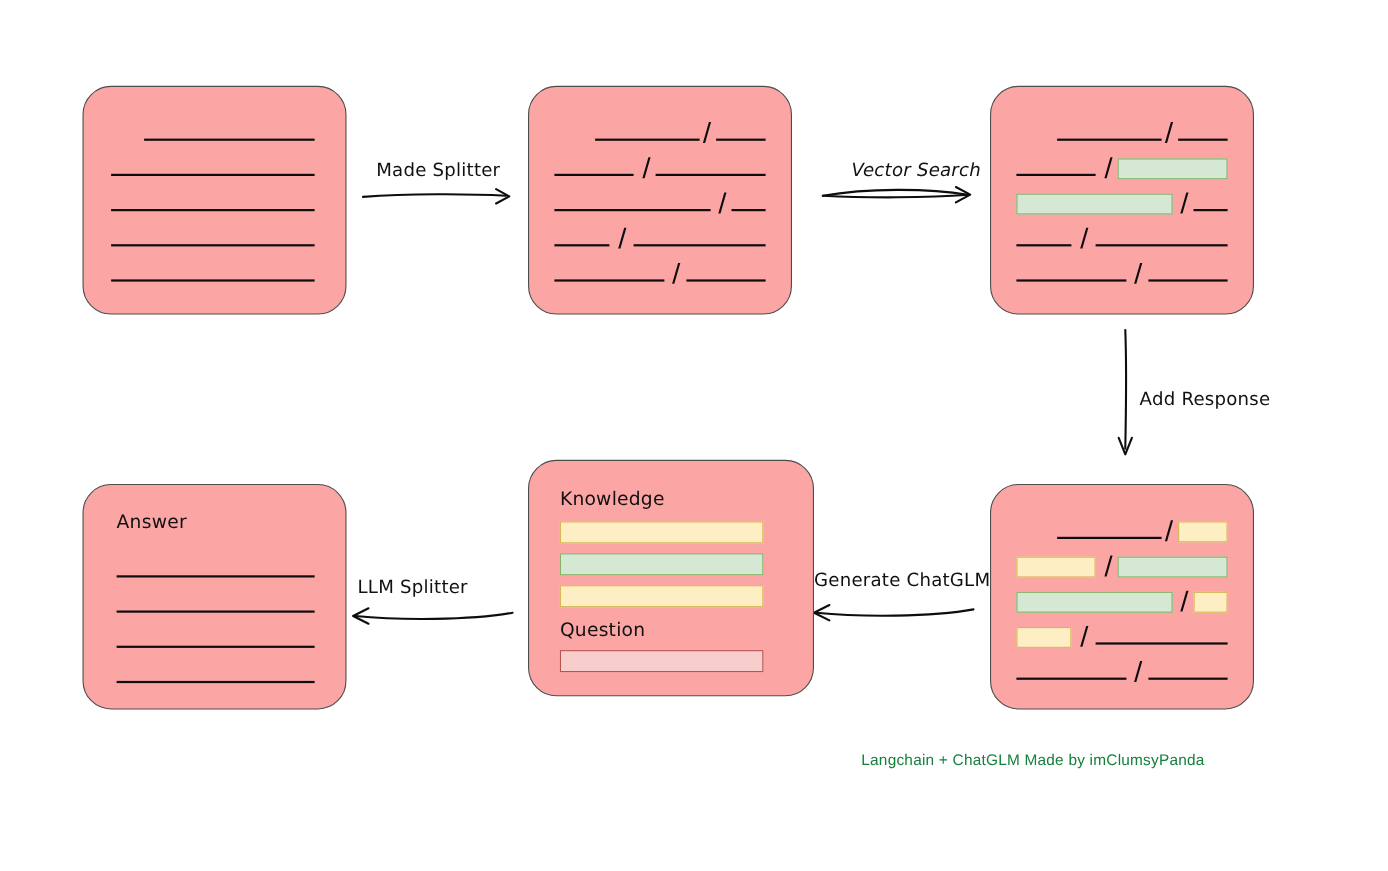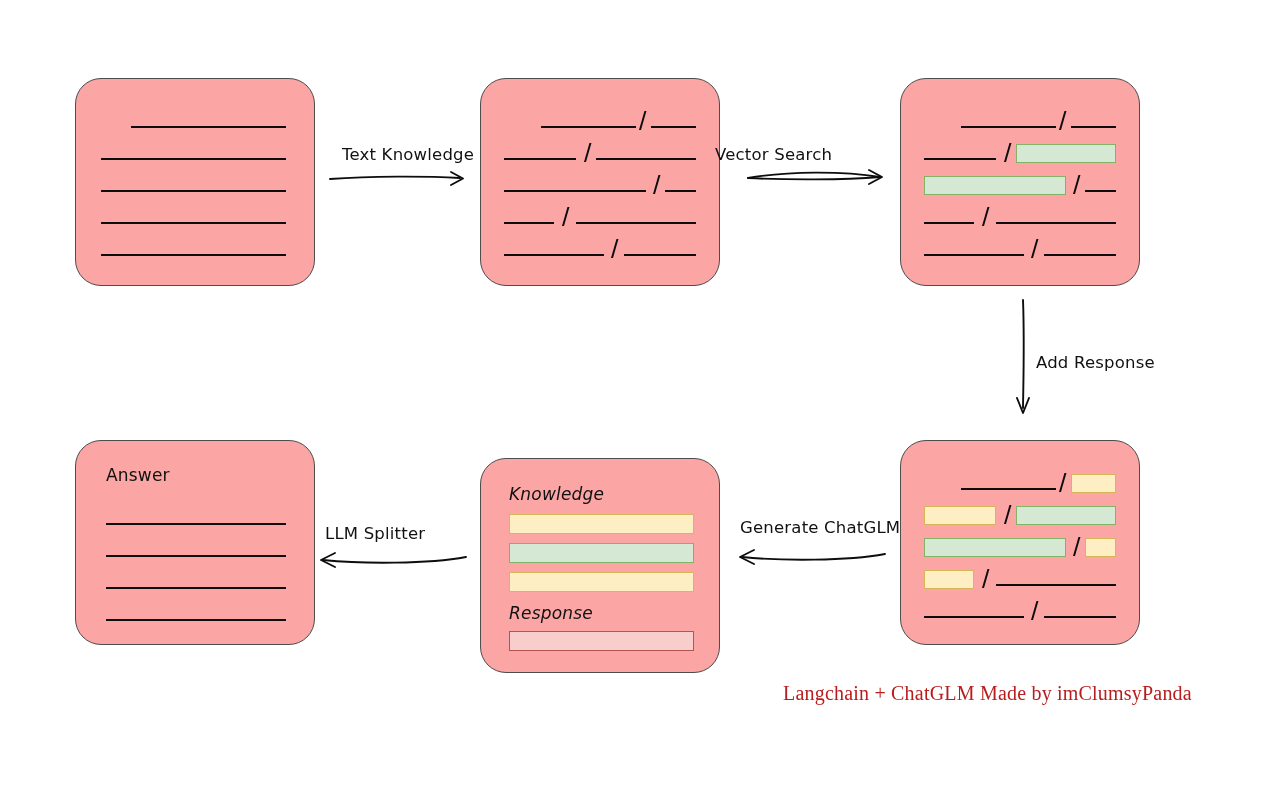--- a/index.html
+++ b/index.html
@@ -82,23 +82,23 @@
   .edge-label {
     position: absolute;
     font-family: "DejaVu Sans", sans-serif;
     font-size: 16.5px;
     color: #111111;
     white-space: nowrap;
     letter-spacing: 0.2px;
   }
   .footer-note {
     position: absolute;
-    font-family: Liberation Serif, serif;
-    font-size: 20px;
-    color: #b91c1c;
+    font-family: Liberation Sans, sans-serif;
+    font-size: 14px;
+    color: #15803d;
     white-space: nowrap;
     letter-spacing: 0.2px;
   }
   svg.arrow {
     position: absolute;
     overflow: visible;
   }
   svg.arrow path,
   svg.arrow polyline {
     fill: none;
@@ -126,21 +126,21 @@
         </div>
         <div class="row" style="top: 126px;">
           <div class="seg-line" style="left: 25px; width: 185px;"></div>
         </div>
         <div class="row" style="top: 158px;">
           <div class="seg-line" style="left: 25px; width: 185px;"></div>
         </div>
       </div>
   </div>
 
-  <div class="edge-label" style="left:342px; top:145px;">Text Knowledge</div>
+  <div class="edge-label" style="left:342px; top:145px;">Made Splitter</div>
   <svg class="arrow" style="left:330px; top:168px;" width="140" height="20" viewBox="0 0 140 20">
     <path d="M0,11 C40,8 95,8 130,10"></path>
     <polyline points="121,4 133,10.5 121,17"></polyline>
   </svg>
 
   <div class="box" style="left:480px; top:78px; width:240px; height:208px;">
     <div class="node-rows">
         <div class="row" style="top: 30px;">
           <div class="seg-line" style="left: 60px; width: 95px;"></div>
           <div class="slash" style="left: 158px;"></div>
@@ -162,21 +162,21 @@
           <div class="seg-line" style="left: 95px; width: 120px;"></div>
         </div>
         <div class="row" style="top: 158px;">
           <div class="seg-line" style="left: 23px; width: 100px;"></div>
           <div class="slash" style="left: 130px;"></div>
           <div class="seg-line" style="left: 143px; width: 72px;"></div>
         </div>
       </div>
   </div>
 
-  <div class="edge-label" style="left:715px; top:145px;">Vector Search</div>
+  <div class="edge-label" style="left:774px; top:145px;font-style:italic;">Vector Search</div>
   <svg class="arrow" style="left:748px; top:166px;" width="140" height="22" viewBox="0 0 140 22">
     <path d="M0,12 C40,5 95,5 132,11"></path>
     <path d="M0,12 C40,14 95,14 132,11"></path>
     <polyline points="121,4 134,11 121,18"></polyline>
   </svg>
 
   <div class="box" style="left:900px; top:78px; width:240px; height:208px;">
     <div class="node-rows">
         <div class="row" style="top: 30px;">
           <div class="seg-line" style="left: 60px; width: 95px;"></div>
@@ -241,28 +241,28 @@
         </div>
       </div>
   </div>
 
   <div class="edge-label" style="left:740px; top:518px;">Generate ChatGLM</div>
   <svg class="arrow" style="left:737px; top:545px;" width="150" height="22" viewBox="0 0 150 22">
     <path d="M148,9 C110,16 45,16 5,12"></path>
     <polyline points="17,5 3,12 17,19"></polyline>
   </svg>
 
-  <div class="box" style="left:480px; top:458px; width:240px; height:215px;font-style:italic;">
+  <div class="box" style="left:480px; top:418px; width:260px; height:215px;">
     <div class="box-title" style="left:28px; top:25px;">Knowledge</div>
     <div id="knowledge-bars">
         <div class="bar yellow" style="left: 28px; width: 185px; top: 55px;"></div>
         <div class="bar green" style="left: 28px; width: 185px; top: 84px;"></div>
         <div class="bar yellow" style="left: 28px; width: 185px; top: 113px;"></div>
       </div>
-    <div class="box-title" style="left:28px; top:144px;">Response</div>
+    <div class="box-title" style="left:28px; top:144px;">Question</div>
     <div id="question-bars">
         <div class="bar red" style="left: 28px; width: 185px; top: 172px;"></div>
       </div>
   </div>
 
   <div class="edge-label" style="left:325px; top:524px;">LLM Splitter</div>
   <svg class="arrow" style="left:318px; top:548px;" width="150" height="22" viewBox="0 0 150 22">
     <path d="M148,9 C110,16 45,16 5,12"></path>
     <polyline points="17,5 3,12 17,19"></polyline>
   </svg>

